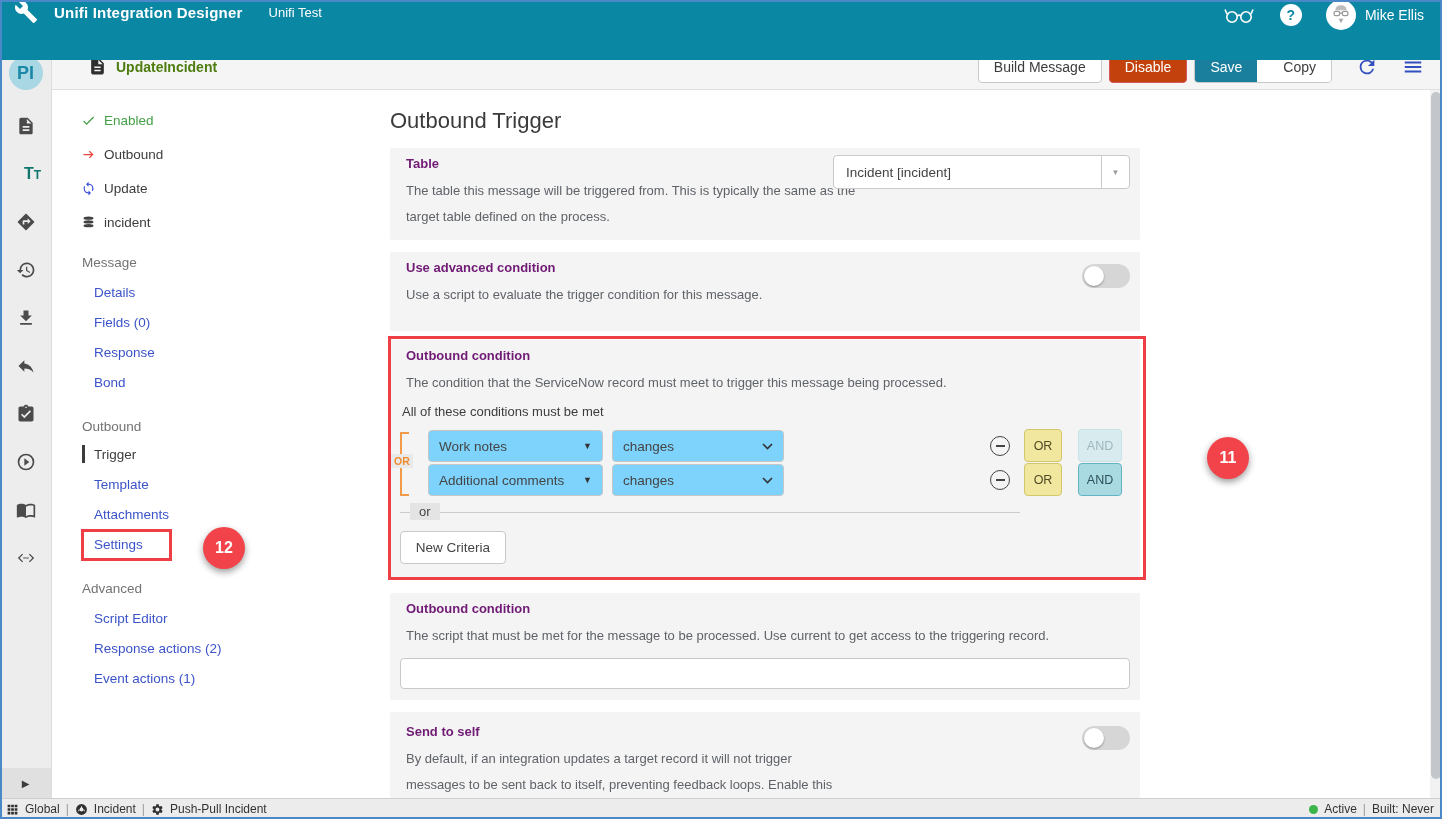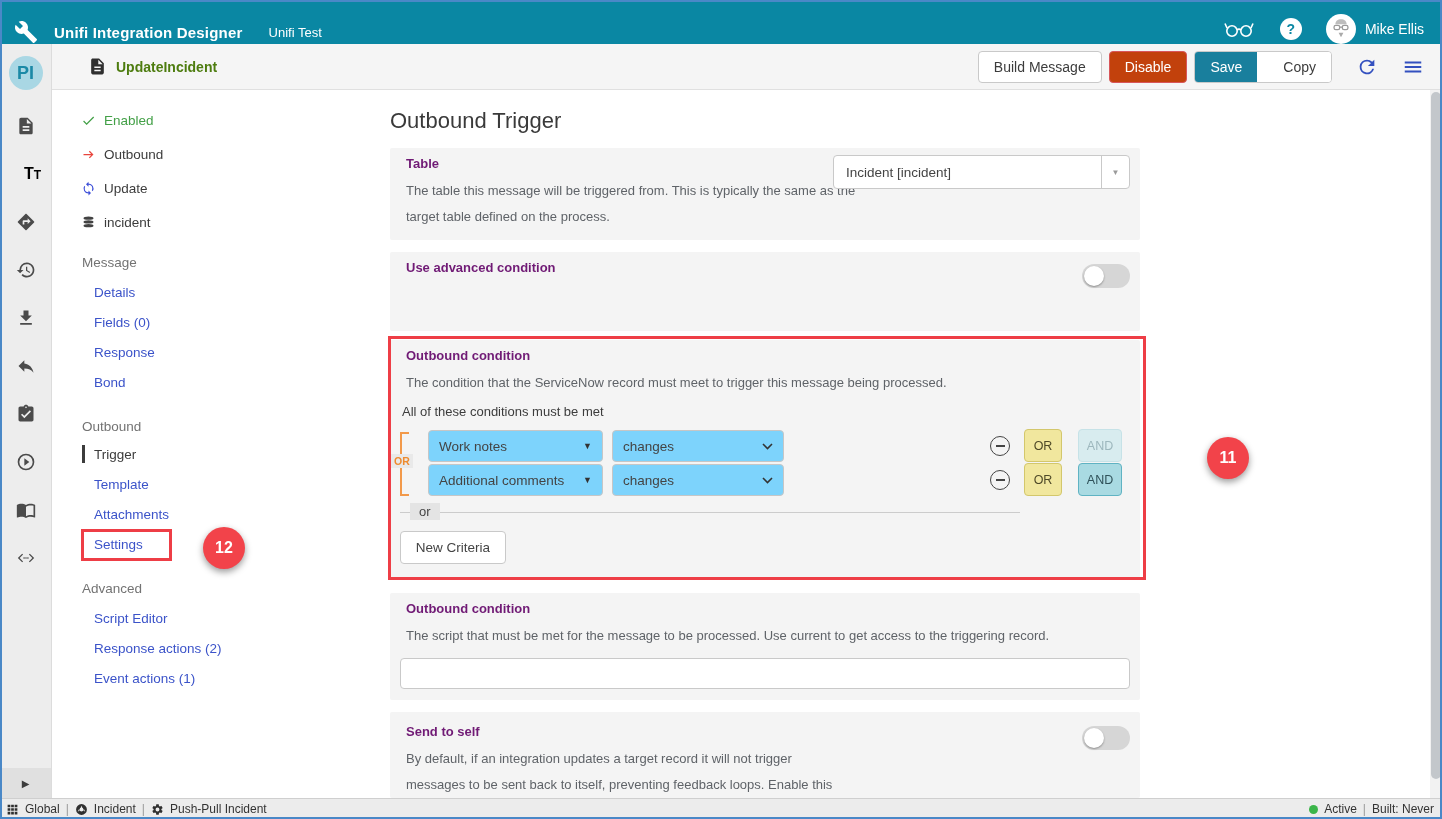--- a/index.html
+++ b/index.html
@@ -2,36 +2,36 @@
 <html><head>
 <meta charset="utf-8">
 <style>
   * { margin:0; padding:0; box-sizing:border-box; }
   html,body { width:1442px; height:819px; }
   body { font-family:"Liberation Sans", sans-serif; position:relative; overflow:hidden; background:#fff; }
   .window { position:absolute; inset:0; }
   .window::after { content:""; position:absolute; inset:0; border:2px solid #4a88c7; pointer-events:none; z-index:999; }
 
   
-  .topbar { position:absolute; top:0; left:0; right:0; height:44px; background:#0a87a3; display:flex; align-items:flex-end; justify-content:space-between; padding:0 18px 0 14px; color:#fff; z-index:10; }
+  .topbar { position:absolute; top:0; left:0; right:0; height:60px; background:#0a87a3; display:flex; align-items:flex-start; justify-content:space-between; padding:0 18px 0 14px; color:#fff; z-index:10; }
   .topbar-left { display:flex; align-items:center; }
   .app-title { font-size:15px; font-weight:bold; margin-left:16px; letter-spacing:.2px; }
   .app-subtitle { font-size:13px; margin-left:26px; }
   .topbar-right { display:flex; align-items:center; }
   .glasses { margin-right:26px; display:flex; }
   .help-circle { width:22px; height:22px; border-radius:50%; background:#fff; color:#0a87a3; font-weight:bold; font-size:14px; display:flex; align-items:center; justify-content:center; margin-right:24px; }
   .avatar { width:30px; height:30px; border-radius:50%; background:#fff; display:flex; align-items:center; justify-content:center; margin-right:9px; overflow:hidden; }
   .user-name { font-size:14px; }
 
   
   .rail { position:absolute; top:44px; left:0; width:52px; bottom:21px; background:#ededed; border-right:1px solid #dcdcdc; z-index:5; }
   .rail-avatar { width:34px; height:34px; border-radius:50%; background:#a9d7e4; color:#1b89a6; font-weight:bold; font-size:18px; display:flex; align-items:center; justify-content:center; margin:12px auto 12px; }
   .rail-icon { width:51px; height:48px; display:flex; align-items:center; justify-content:center; color:#4b4b4b; }
   .rail-icon svg { width:20px; height:20px; fill:currentColor; }
-  .tt { font-weight:bold; font-size:16px; color:#000000;margin-left:14px; }
+  .tt { font-weight:bold; font-size:16px; color:#0f766e;margin-left:14px; }
   .tt small { font-size:12px; }
   .rail-expand { position:absolute; bottom:0; left:0; width:51px; height:30px; background:#e0e0e0; display:flex; align-items:center; justify-content:center; color:#3c3c3c; font-size:10px; }
 
   
   .toolbar { position:absolute; top:44px; left:52px; right:0; height:46px; background:#f5f5f5; border-bottom:1px solid #e0e0e0; display:flex; align-items:center; z-index:4; }
   .doc-group { display:flex; align-items:center; margin-left:36px; gap:9px; }
   .doc-group svg { width:19px; height:19px; fill:#2f2f2f; }
   .doc-title { font-size:14px; font-weight:700; color:#4d7c0f; }
   .toolbar-right { margin-left:auto; display:flex; align-items:center; padding-right:18px; }
   .btn { height:32px; border-radius:4px; font-size:14px; display:inline-flex; align-items:center; justify-content:center; padding:0 15px; background:#fff; border:1px solid #c9c9c9; color:#3c3c3c; cursor:pointer; font-family:inherit; }
@@ -293,20 +293,21 @@
       <div class="card-label">Table</div>
       <div class="card-desc w440">The table this message will be triggered from. This is typically the same as the target table defined on the process.</div>
       <div class="table-select">
         <span class="ts-value">Incident [incident]</span>
         <span class="ts-arrow">▼</span>
       </div>
     </section>
 
     <section class="card" id="card-adv">
       <div class="card-label">Use advanced condition</div>
+      <div class="card-desc">Use a script to evaluate the trigger condition for this message.</div>
       <div class="toggle">
           <span class="knob"></span>
         </div>
     </section>
 
     <section class="card" id="card-cond">
       <div class="card-label">Outbound condition</div>
       <div class="card-desc">The condition that the ServiceNow record must meet to trigger this message being processed.</div>
       <div class="cc-note">All of these conditions must be met</div>
 

